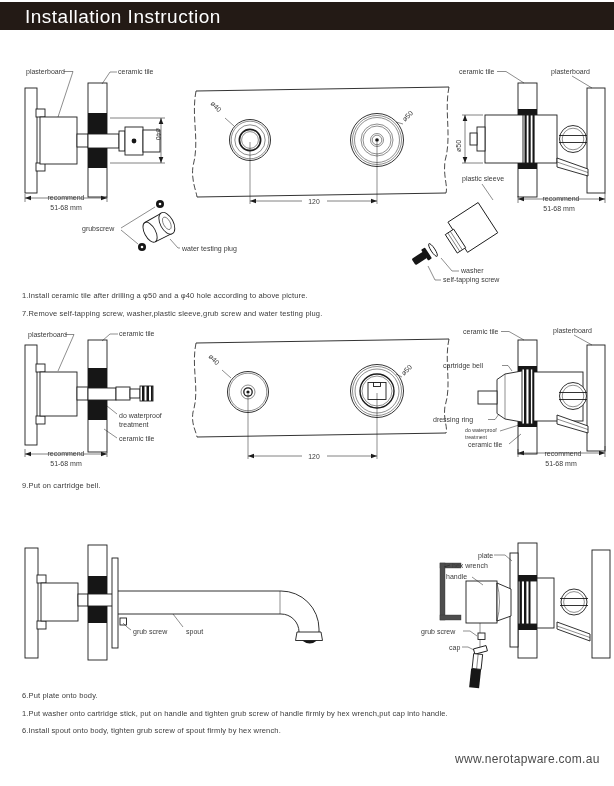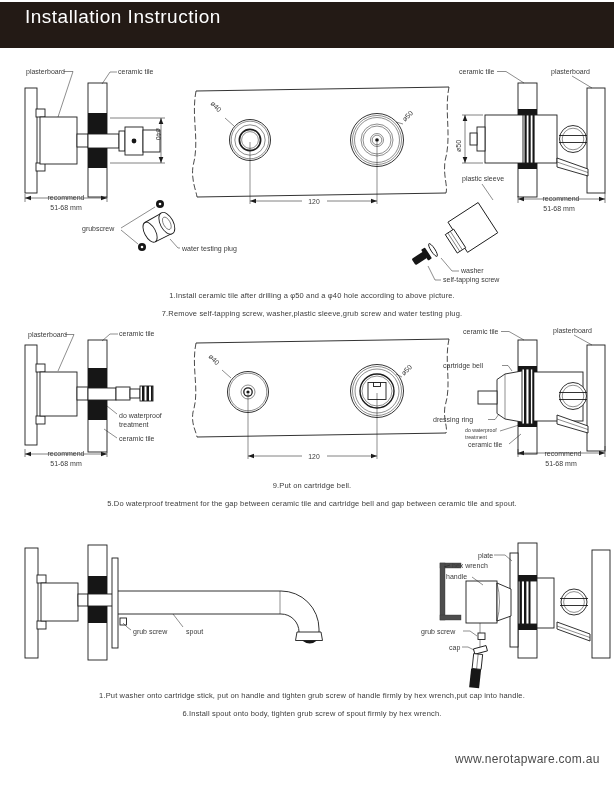--- a/index.html
+++ b/index.html
@@ -1,34 +1,34 @@
 <!DOCTYPE html>
 <html><head>
 <meta charset="utf-8">
 <style>
   html,body{margin:0;padding:0;background:#fff;}
   .page{position:relative;width:614px;height:786px;background:#fff;overflow:hidden;
         font-family:"Liberation Sans",sans-serif;}
-  .titlebar{position:absolute;left:0;top:2px;width:614px;height:46px;background:#231a15;}
+  .titlebar{position:absolute;left:0;top:2px;width:614px;height:28px;background:#231a15;}
   .titlebar h1{margin:0;padding:0 0 0 25px;font-size:19px;line-height:29px;font-weight:400;
                color:#ffffff;letter-spacing:.5px;font-family:"Liberation Sans",sans-serif;}
   .fig{position:absolute;left:0;}
   .fig text{fill:#3b3b3b;font-size:7px;font-family:"Liberation Sans",sans-serif;}
   .fig text.mid{text-anchor:middle;}
   .fig text.sm{font-size:5.2px;}
   .fig text.m68{font-size:6.8px;}
   .ln{stroke:#1c1c1c;stroke-width:.9;fill:none;}
   .fw{fill:#ffffff;stroke:#1c1c1c;stroke-width:.9;}
   .fb{fill:#161616;stroke:none;}
   .fg{fill:#4d4d4d;stroke:#333333;stroke-width:.4;}
   .thin{stroke:#1c1c1c;stroke-width:.5;fill:none;}
   .dim{stroke:#1c1c1c;stroke-width:.55;fill:none;}
   .brk{stroke:#1c1c1c;stroke-width:.8;fill:none;stroke-dasharray:6 2.5;}
   .steps{position:absolute;left:22px;width:580px;color:#3b3b3b;font-size:7.5px;letter-spacing:.15px;}
-  .steps p{margin:0;line-height:17.5px;text-align:center;}
+  .steps p{margin:0;line-height:17.5px;}
   .footer{position:absolute;left:455px;top:752px;font-size:12px;color:#4a4a4a;letter-spacing:.3px;}
 </style>
 </head>
 <body>
 
 <div class="page">
 
   <header class="titlebar">
     <h1>Installation Instruction</h1>
   </header>
@@ -287,21 +287,20 @@
       <text class="mid" x="561" y="466">51-68 mm</text>
       <text x="463" y="334">ceramic tile</text>
       <polyline class="thin" points="501,331.5 509,331.5 524,340"></polyline>
       <text x="553" y="333">plasterboard</text>
       <line class="thin" x1="574" y1="335" x2="592" y2="345"></line>
     </g>
   </svg>
 
   <div class="steps" style="top:477px">
     <p>9.Put on cartridge bell.</p>
-    <p>5.Do waterproof treatment for the gap between ceramic tile and cartridge bell and gap between ceramic tile and spout.</p>
   </div>
 
   <svg class="fig" style="top:538px" width="614" height="152" viewBox="0 538 614 152">
     <defs>
       <pattern id="hp3" width="5.5" height="5.5" patternUnits="userSpaceOnUse" patternTransform="rotate(45)">
         <line x1="0" y1="0" x2="0" y2="5.5" stroke="#2a2a2a" stroke-width="1.1"></line>
       </pattern>
       <pattern id="ht3" width="3.4" height="3.4" patternUnits="userSpaceOnUse" patternTransform="rotate(45)">
         <line x1="0" y1="0" x2="0" y2="3.4" stroke="#2a2a2a" stroke-width="1.1"></line>
       </pattern>
@@ -372,19 +371,20 @@
       <text x="446" y="579">handle</text>
       <line class="thin" x1="472" y1="577" x2="483" y2="585"></line>
       <text x="421" y="634">grub screw</text>
       <polyline class="thin" points="463,631 470,631 477,636"></polyline>
       <text x="449" y="650">cap</text>
       <polyline class="thin" points="462,647 468,647 474,650"></polyline>
     </g>
   </svg>
 
   <div class="steps" style="top:687px">
+    <p>6.Put plate onto body.</p>
     <p>1.Put washer onto cartridge stick, put on handle and tighten grub screw of handle firmly by hex wrench,put cap into handle.</p>
     <p>6.Install spout onto body, tighten grub screw of spout firmly by hex wrench.</p>
   </div>
 
   <div class="footer">www.nerotapware.com.au</div>
 
 </div>
 
 </body></html>

